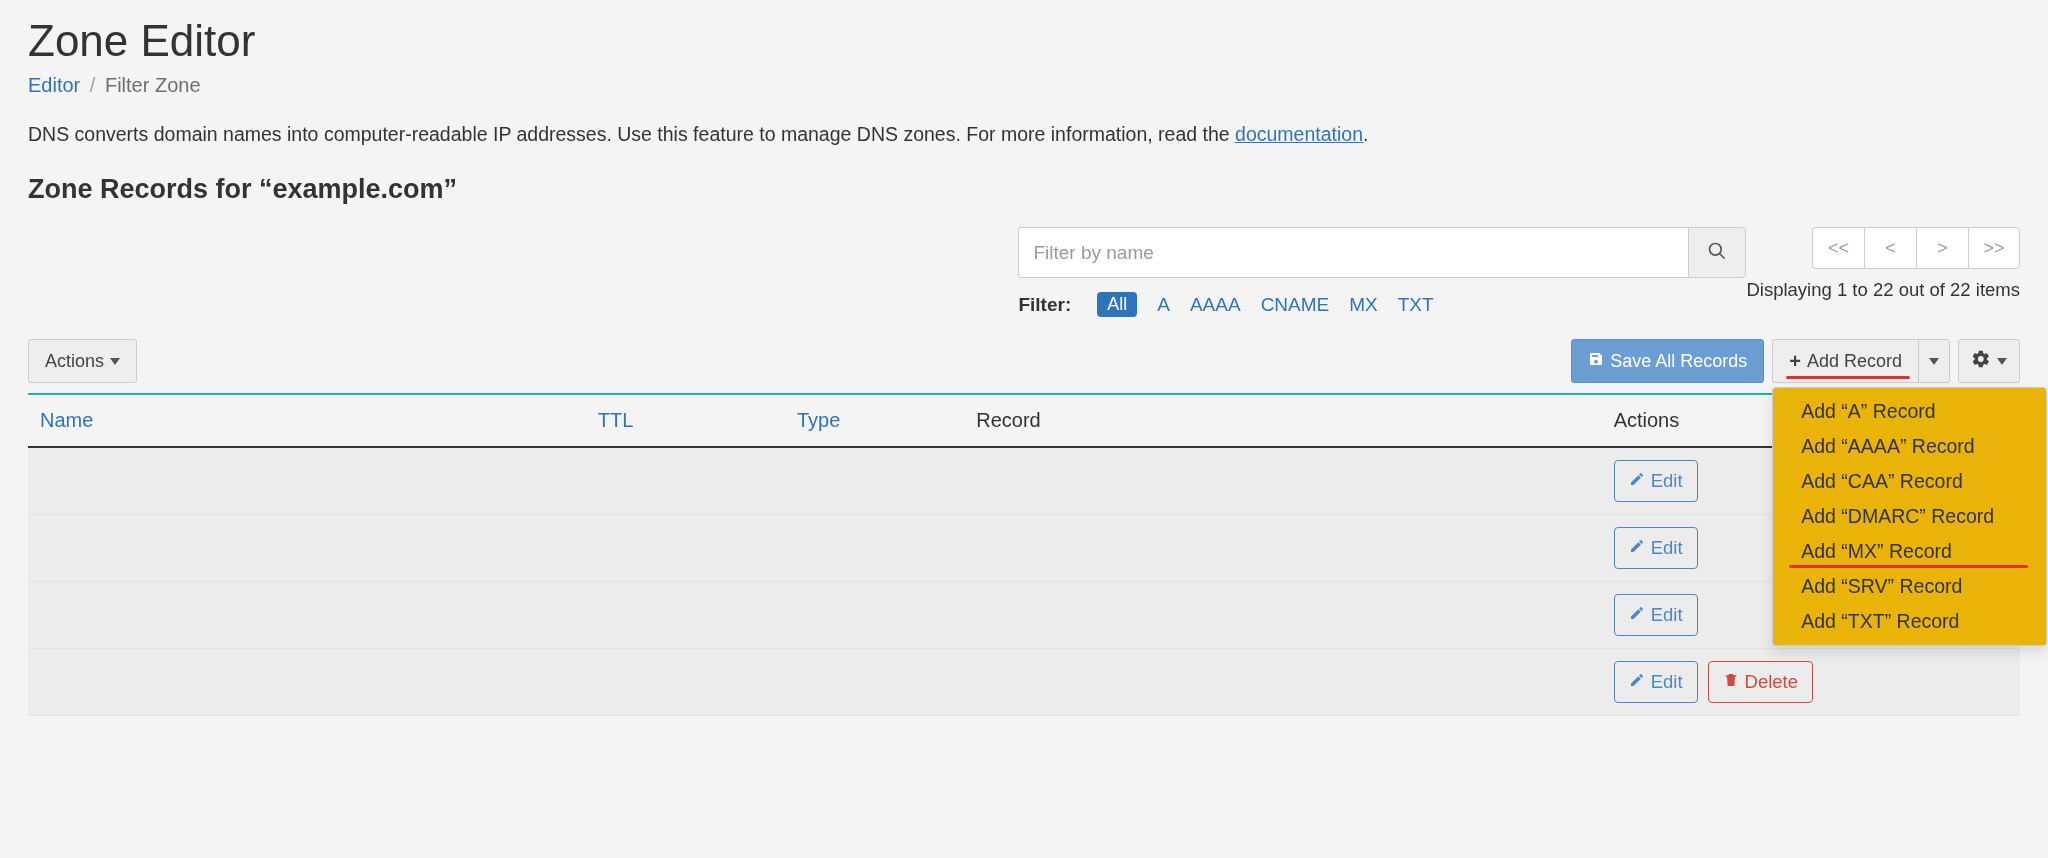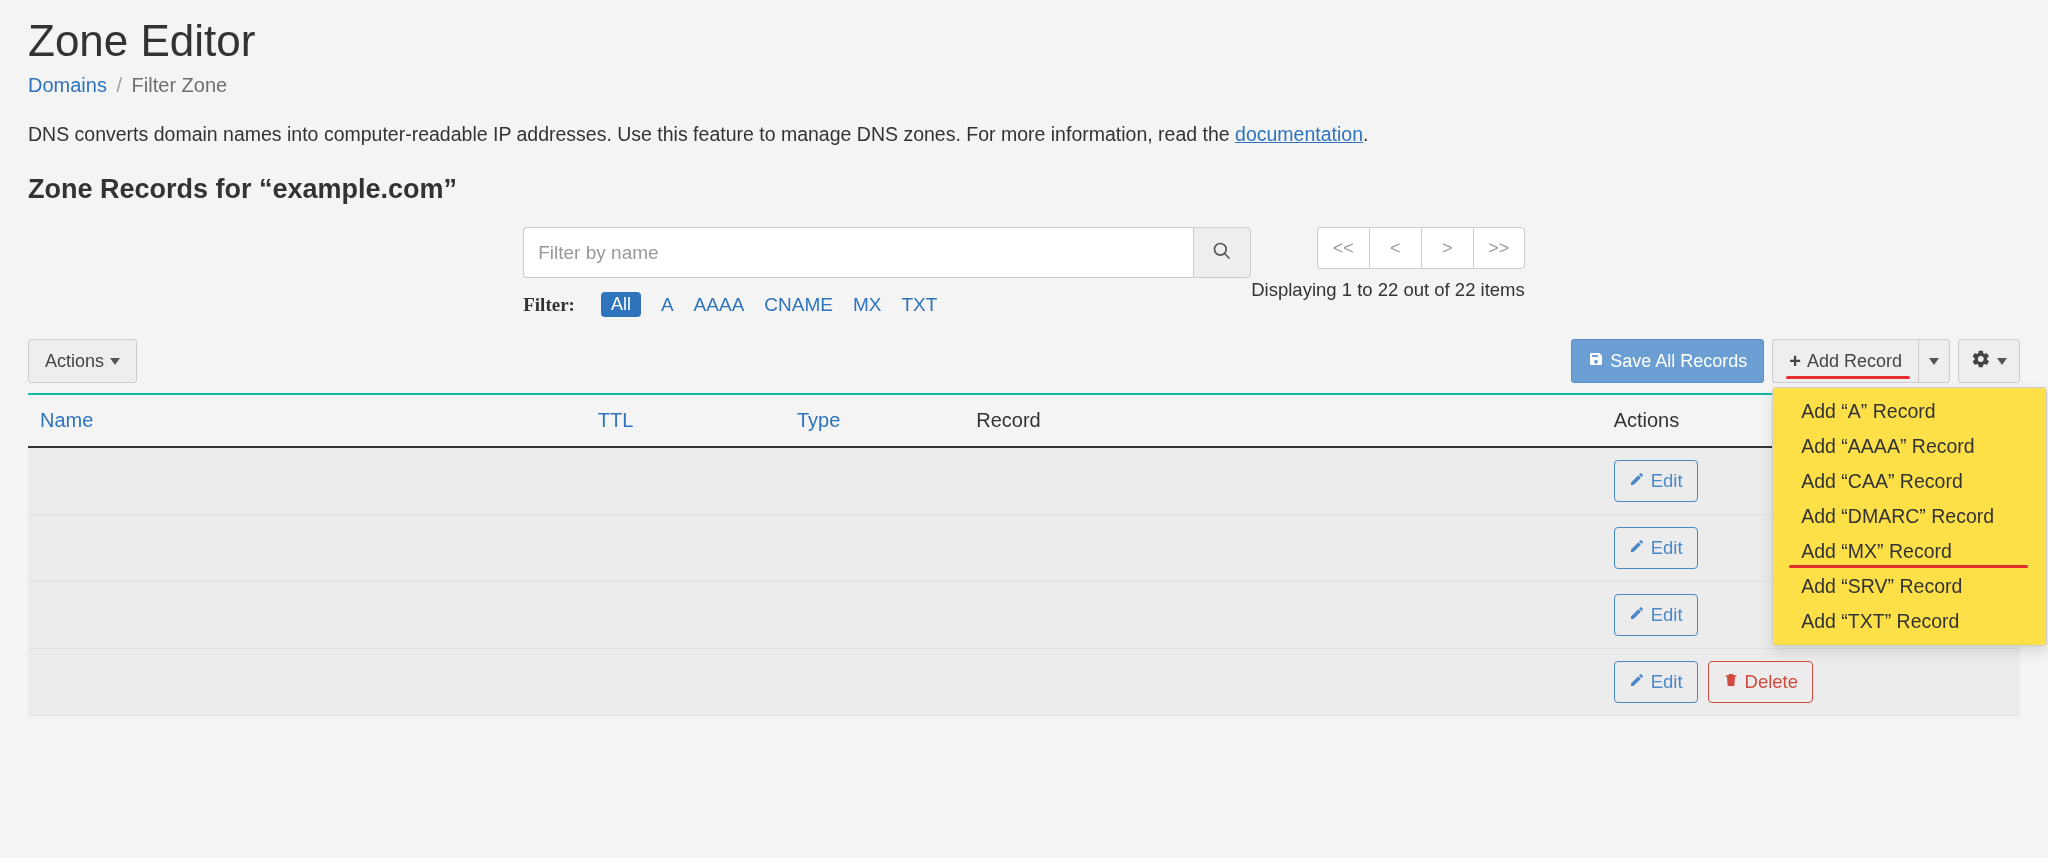--- a/index.html
+++ b/index.html
@@ -30,21 +30,21 @@
 }
 .desc a { text-decoration: underline; }
 h2 {
   font-size: 27px;
   font-weight: 600;
   color: #333;
   margin-bottom: 22px;
 }
 .toolbar-row {
   display: flex;
-  justify-content: center;
+  justify-content: flex-end;
   align-items: flex-start;
   margin-bottom: 6px;
 }
 .filter-left { display: flex; flex-direction: column; gap: 14px; }
 .search-group { display: flex; }
 .search-input {
   width: 670px;
   height: 51px;
   border: 1px solid #ccc;
   border-right: none;
@@ -66,21 +66,21 @@
   justify-content: center;
   cursor: pointer;
 }
 .search-btn svg { width: 20px; height: 20px; stroke: #555; }
 .filter-tags {
   display: flex;
   align-items: center;
   gap: 20px;
   font-size: 19px;
 }
-.filter-tags strong { font-weight: 700; margin-right: 6px; font-family: Liberation Serif, serif; }
+.filter-tags strong { font-weight: 700; margin-right: 6px; }
 .filter-pill {
   background: #2d74bd;
   color: #fff;
   padding: 2px 10px;
   border-radius: 4px;
   font-size: 18px;
 }
 .filter-link { color: #2d74bd; cursor: pointer; }
 .pager-col { display: flex; flex-direction: column; align-items: flex-end; gap: 10px; }
 .pager {
@@ -149,21 +149,21 @@
   border-radius: 2px;
 }
 .btn-split.add-record-split { position: relative; }
 .add-record-split .underline-red { left: 14px; right: 40px; bottom: 4px; }
 
 .dropdown-menu {
   position: absolute;
   top: 48px;
   left: 0;
   width: 275px;
-  background: #fde047;
+  background: #eab308;
   border: 1px solid #ccc;
   border-radius: 4px;
   box-shadow: 0 6px 14px rgba(0,0,0,0.12);
   padding: 6px 0;
   z-index: 100;
 }
 .dropdown-menu .item {
   padding: 6px 28px;
   font-size: 19.5px;
   color: #333;
@@ -232,21 +232,21 @@
 .col-type { width: 9%; }
 .col-record { width: 32%; }
 .col-actions { width: 21%; }
 </style>
 </head>
 <body>
 
 <h1>Zone Editor</h1>
 
 <div class="breadcrumb">
-  <a>Domains</a>
+  <a>Editor</a>
   <span class="sep">/</span>
   <span>Filter Zone</span>
 </div>
 
 <p class="desc">
   <span>DNS converts domain names into computer-readable IP addresses. Use this feature to manage DNS zones. For more information, read the </span><a>documentation</a><span>.</span>
 </p>
 
 <h2>Zone Records for “example.com”</h2>
 

